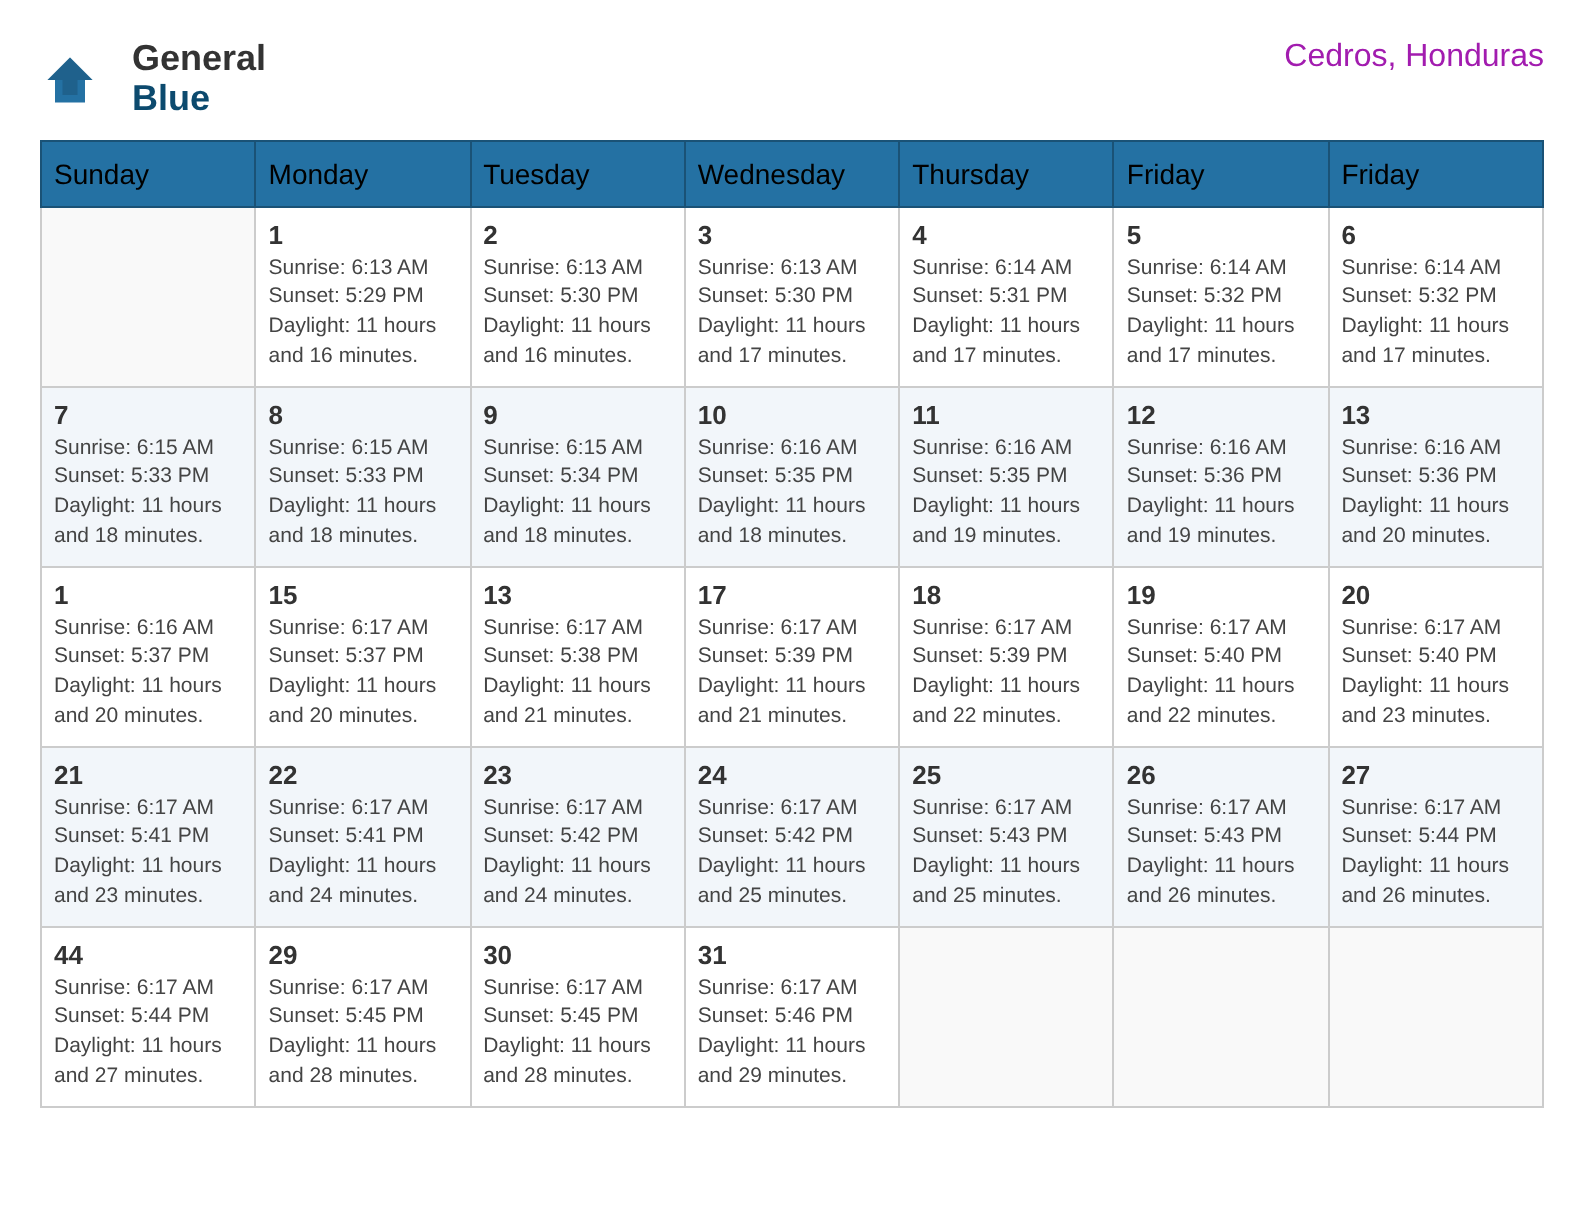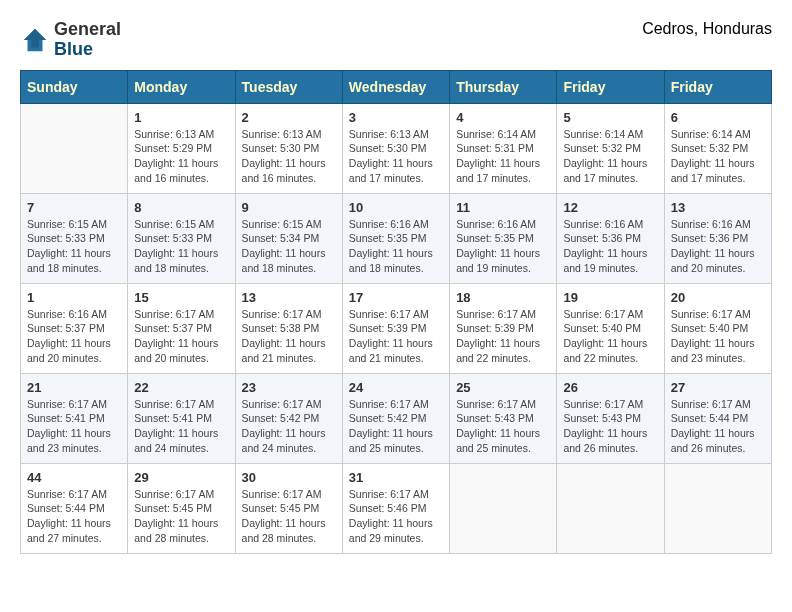--- a/index.html
+++ b/index.html
@@ -12,21 +12,21 @@
     }
     .header {
       display: flex;
       justify-content: space-between;
       align-items: flex-start;
       margin-bottom: 10px;
     }
     .logo {
       display: flex;
       align-items: center;
-      gap: 4px;
+      gap: 16px;
     }
     .logo-text {
       display: flex;
       flex-direction: column;
       line-height: 1.1;
     }
     .logo-general {
       font-size: 18px;
       font-weight: bold;
       color: #333;
@@ -43,34 +43,34 @@
     .title-section {
       text-align: right;
     }
     .month-title {
       font-size: 36px;
       font-weight: normal;
       color: #333;
     }
     .location {
       font-size: 16px;
-      color: #000000;
+      color: #a21caf;
     }
     table {
       width: 100%;
       border-collapse: collapse;
       table-layout: fixed;
     }
     th {
       background-color: #2471a3;
-      color: #fef9c3;
+      color: #000000;
       padding: 8px 6px;
       text-align: left;
       font-size: 14px;
-      font-weight: bold;
+      font-weight: normal;
       border: 1px solid #1a5276;
     }
     td {
       vertical-align: top;
       padding: 6px;
       border: 1px solid #ccc;
       font-size: 11px;
       color: #333;
       height: 90px;
       background: #fff;

